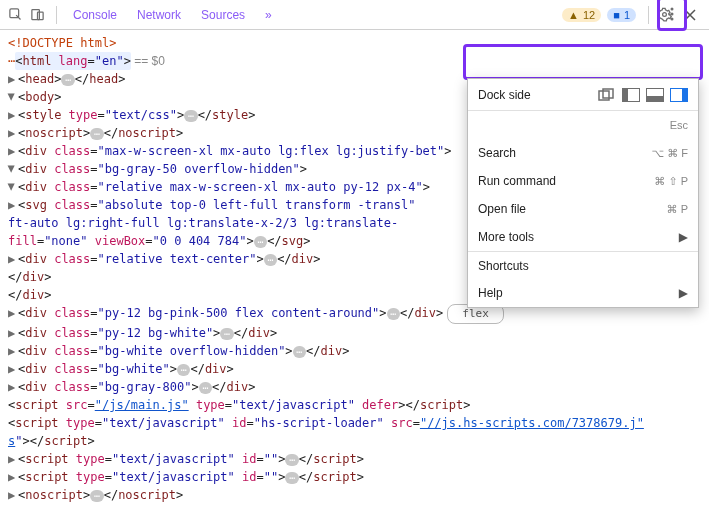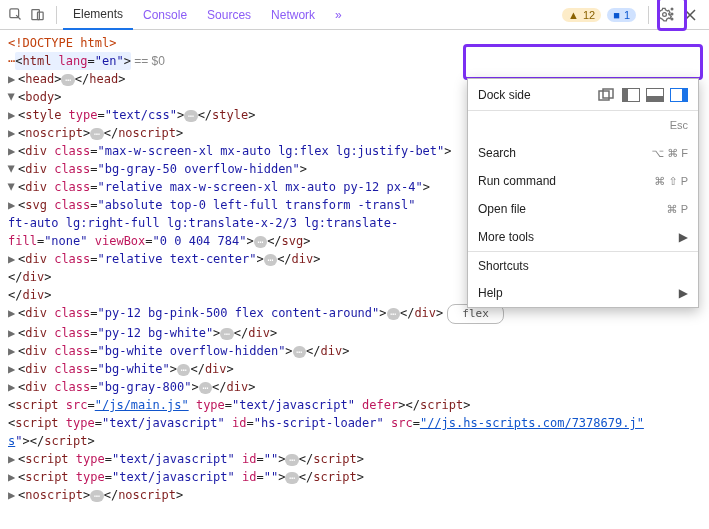--- a/index.html
+++ b/index.html
@@ -60,24 +60,23 @@
       </svg>
   </span>
   <span class="tb-icon">
     <svg width="15" height="15" viewBox="0 0 24 24" fill="none" stroke="currentColor" stroke-width="2">
         <rect x="3" y="4" width="12" height="16" rx="1"></rect>
         <rect x="12" y="8" width="9" height="12" rx="1"></rect>
       </svg>
   </span>
   <span class="tb-sep"></span>
   <div class="tabs-row">
-    <div class="tab active">Elements</div>
     <div class="tab">Console</div>
+    <div class="tab">Network</div>
     <div class="tab">Sources</div>
-    <div class="tab">Network</div>
     <div class="tab">»</div>
   </div>
   <span class="tb-spacer"></span>
   <span class="badge warn">
     <span>▲</span>
     <span>12</span>
   </span>
   <span class="badge info">
     <span>■</span>
     <span>1</span>

